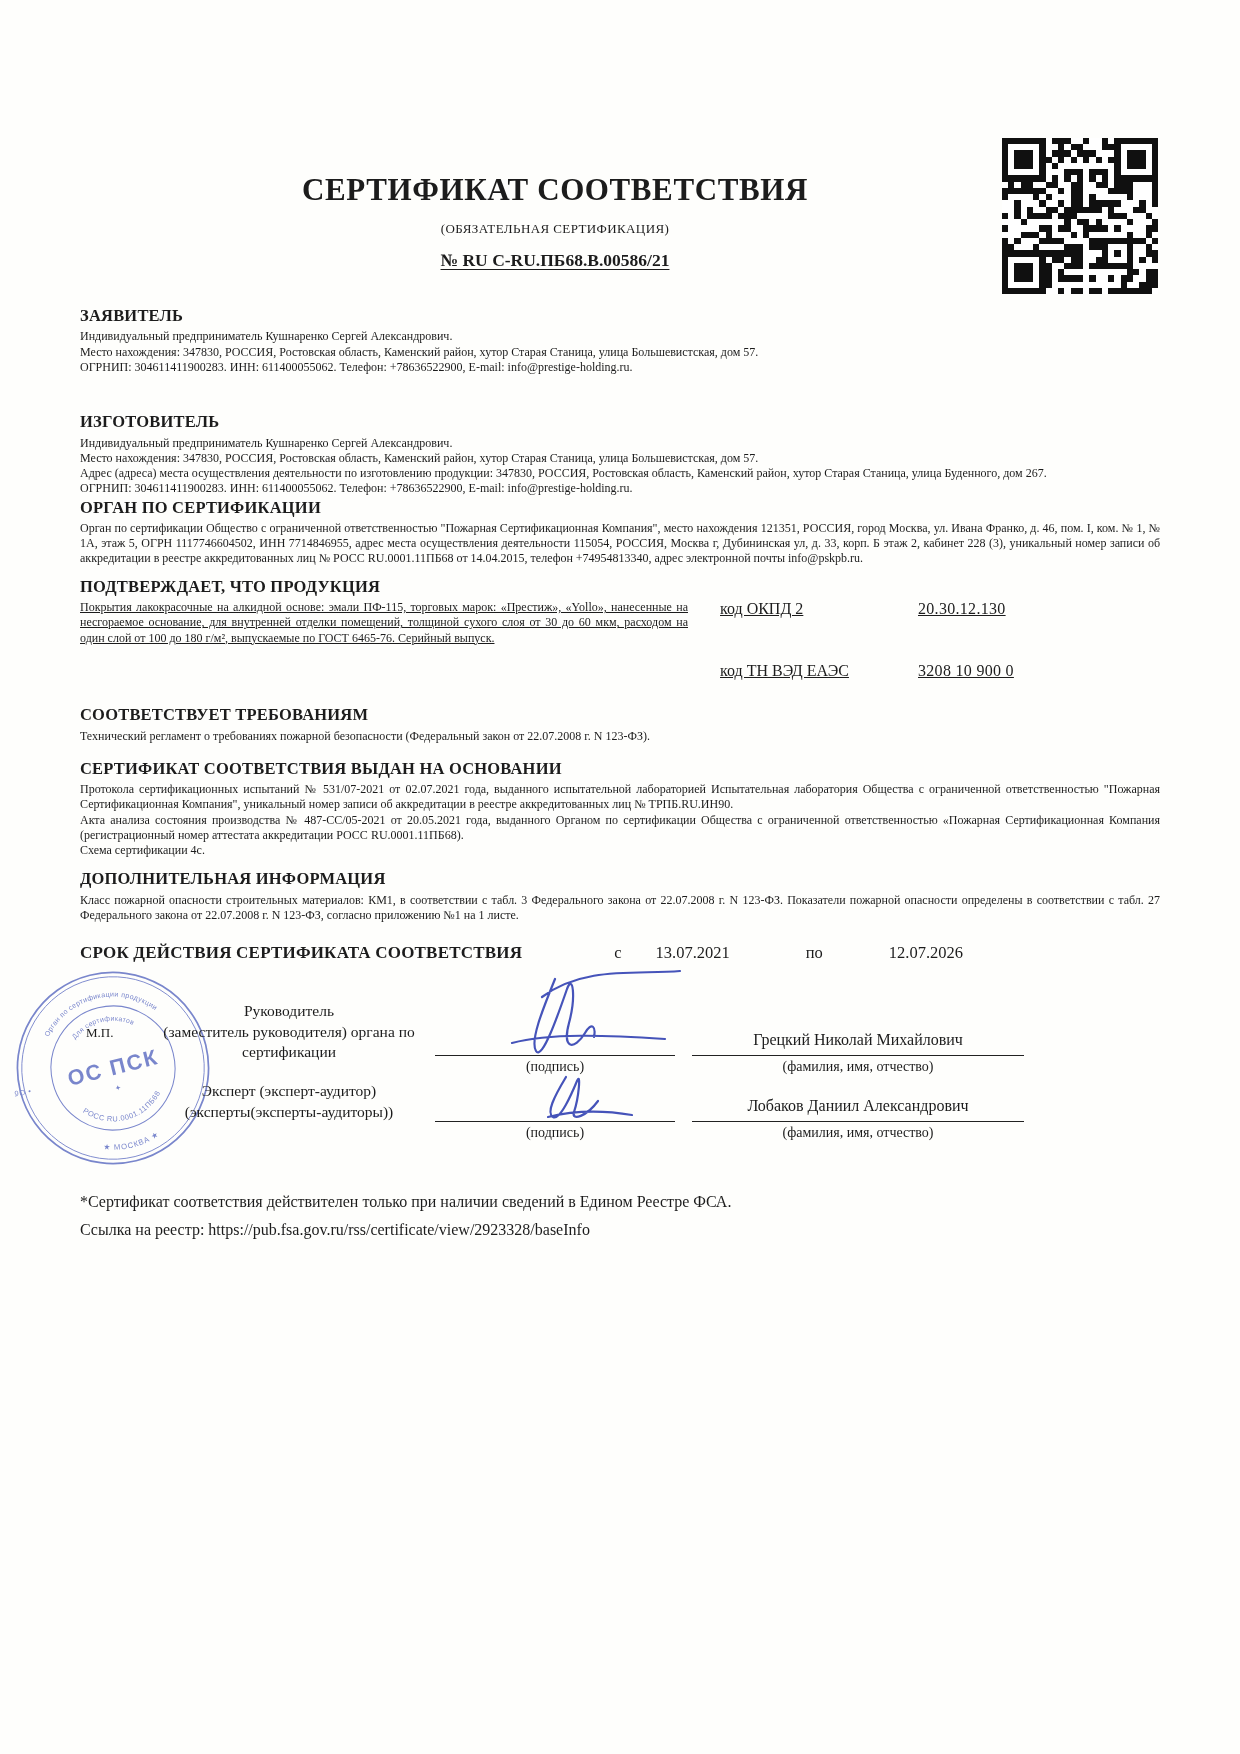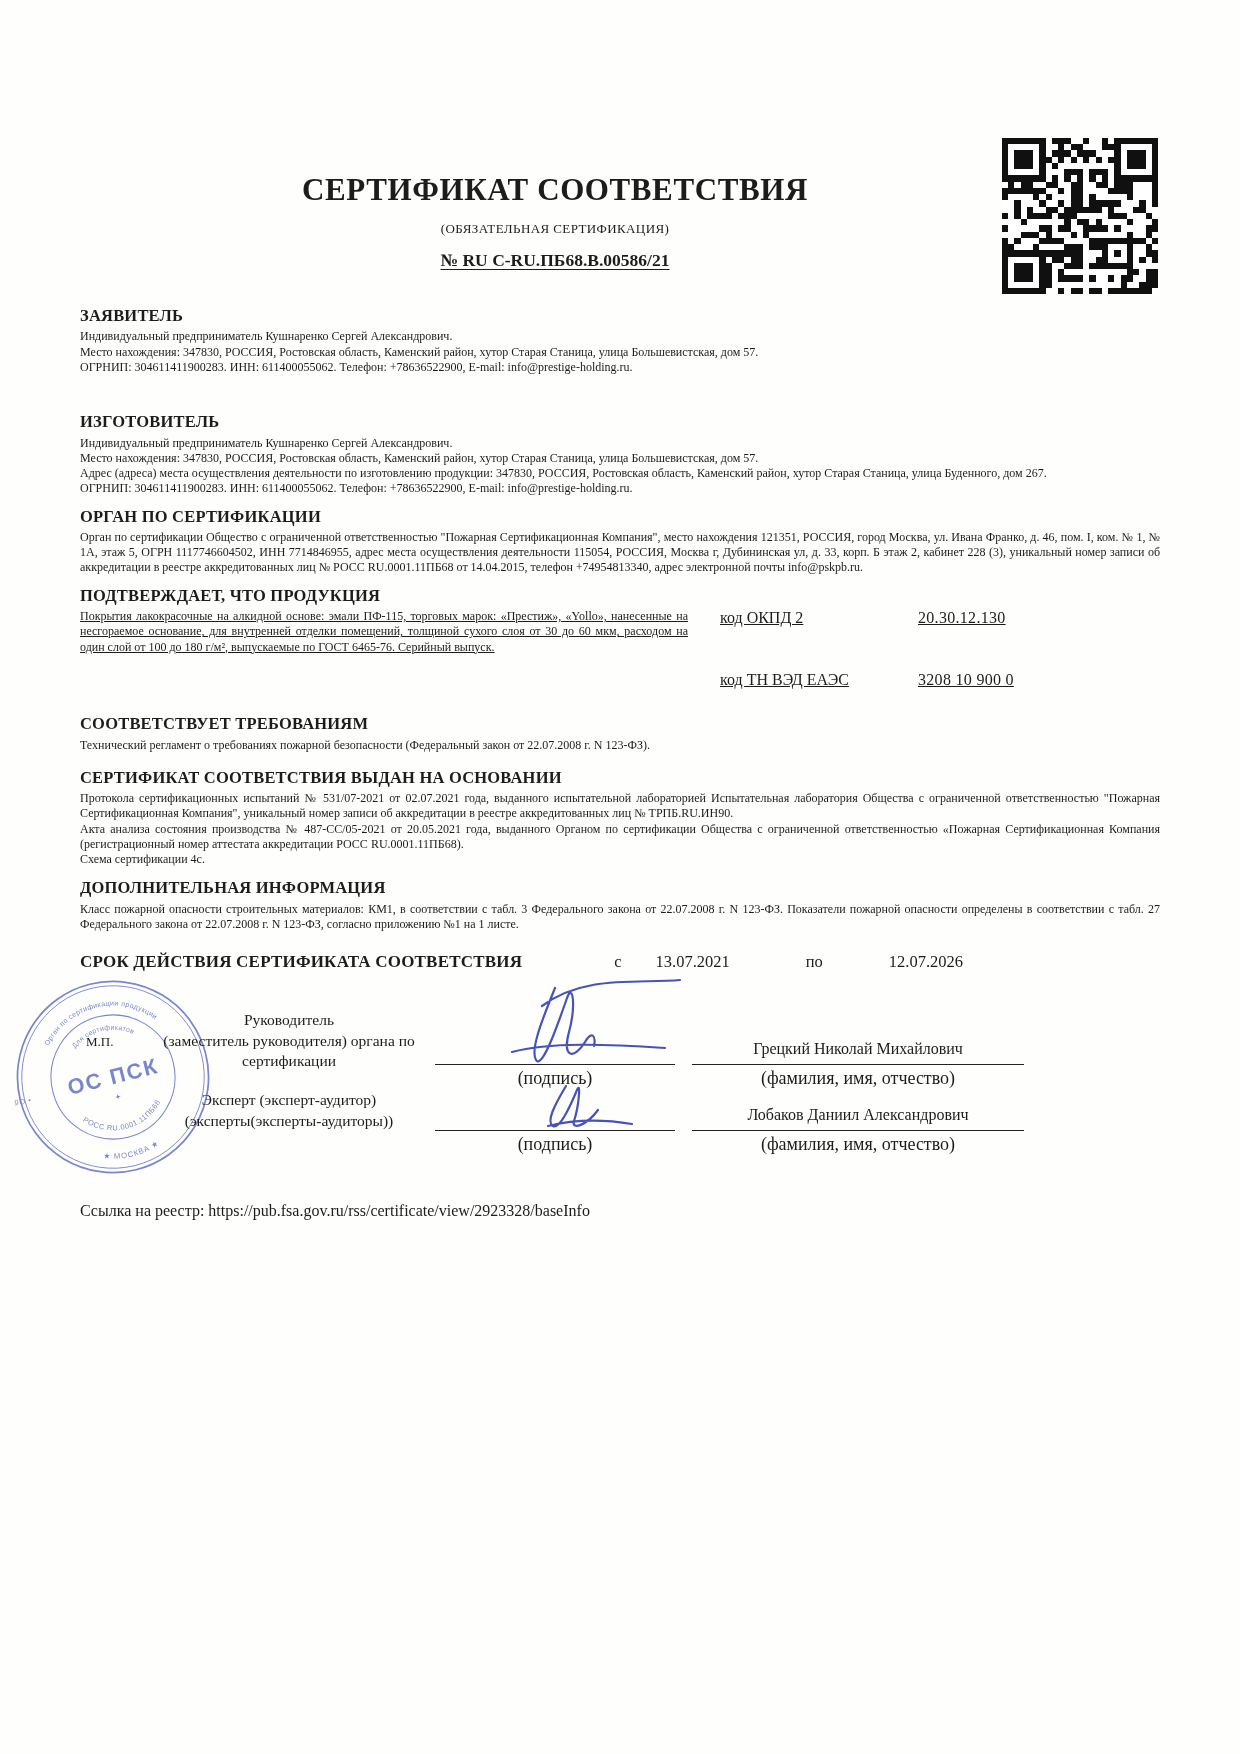--- a/index.html
+++ b/index.html
@@ -15,21 +15,21 @@
   .cert-number{font-size:17.5px;font-weight:700;text-align:center;margin-top:13px;
     text-decoration:underline;text-underline-offset:3px;}
   .qr-box{position:absolute;top:138px;right:82px;width:156px;height:156px;background:#fff;}
   .qr-box svg{width:156px;height:156px;display:block;}
   
   .sections{margin-top:34px;}
   .sec-h{font-weight:700;font-size:16.5px;line-height:1.3;letter-spacing:.2px;margin:0 0 3px 0;}
   p.body{margin:0;font-size:12px;line-height:1.27;text-align:justify;}
   .sec{margin-bottom:10px;}
   .sec-applicant{margin-bottom:36px;}
-  .sec-manufacturer{margin-bottom:9px;}
+  .sec-manufacturer{margin-bottom:0;}
   .sec-org{margin-bottom:9px;}
   .sec-product{margin-bottom:24px;}
   .sec-req{margin-bottom:14px;}
   .sec-basis{margin-bottom:10px;}
   .sec-add{margin-bottom:20px;}
   
   .product-flex{display:flex;text-decoration:underline;}
   .product-desc{width:608px;flex:0 0 608px;}
   .product-codes{flex:1;margin-left:32px;display:flex;flex-direction:column;font-size:16px;}
   .code-row{display:flex;gap:48px;}
@@ -47,21 +47,21 @@
   .sig-area{position:relative;height:205px;font-size:15.5px;}
   .sig-area .abs{position:absolute;}
   .mp{left:6px;top:50px;font-size:13px;}
   .role-head{left:58px;top:26px;width:302px;text-align:center;line-height:1.32;}
   .role-expert{left:58px;top:106px;width:302px;text-align:center;line-height:1.32;}
   .rule{height:0;border-top:1.6px solid #222;}
   .r1s{left:355px;top:80px;width:240px;}
   .r1n{left:612px;top:80px;width:332px;}
   .r2s{left:355px;top:146px;width:240px;}
   .r2n{left:612px;top:146px;width:332px;}
-  .cap{font-size:18px;text-align:center;}
+  .cap{font-size:14px;text-align:center;}
   .c1s{left:355px;top:84px;width:240px;}
   .c1n{left:612px;top:84px;width:332px;}
   .c2s{left:355px;top:150px;width:240px;}
   .c2n{left:612px;top:150px;width:332px;}
   .nm{font-size:16px;text-align:center;}
   .name1{left:612px;top:56px;width:332px;}
   .name2{left:612px;top:122px;width:332px;}
   .stamp{position:absolute;left:-66px;top:-6px;width:198px;height:198px;}
   .ink{position:absolute;left:0;top:-10px;width:1080px;height:215px;pointer-events:none;}
   
@@ -543,18 +543,19 @@
 
         <div class="abs rule r2s"></div>
         <div class="abs cap c2s">(подпись)</div>
 
         <div class="abs nm name2">Лобаков Даниил Александрович</div>
         <div class="abs rule r2n"></div>
         <div class="abs cap c2n">(фамилия, имя, отчество)</div>
       </div>
 
       <div class="footer">
+        <div>*Сертификат соответствия действителен только при наличии сведений в Едином Реестре ФСА.</div>
         <div class="registry">Ссылка на реестр: https://pub.fsa.gov.ru/rss/certificate/view/2923328/baseInfo</div>
       </div>
 
     </div>
   </div>
 </div>
 
 </body></html>

